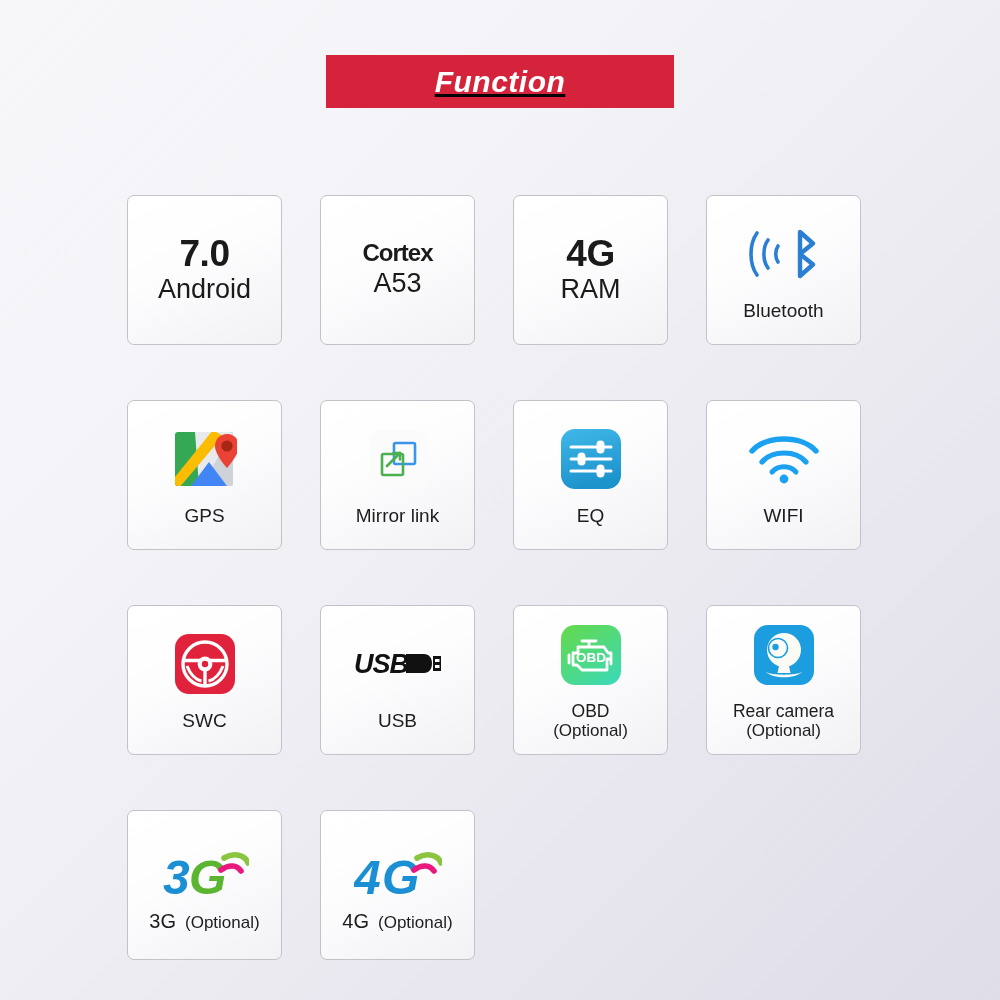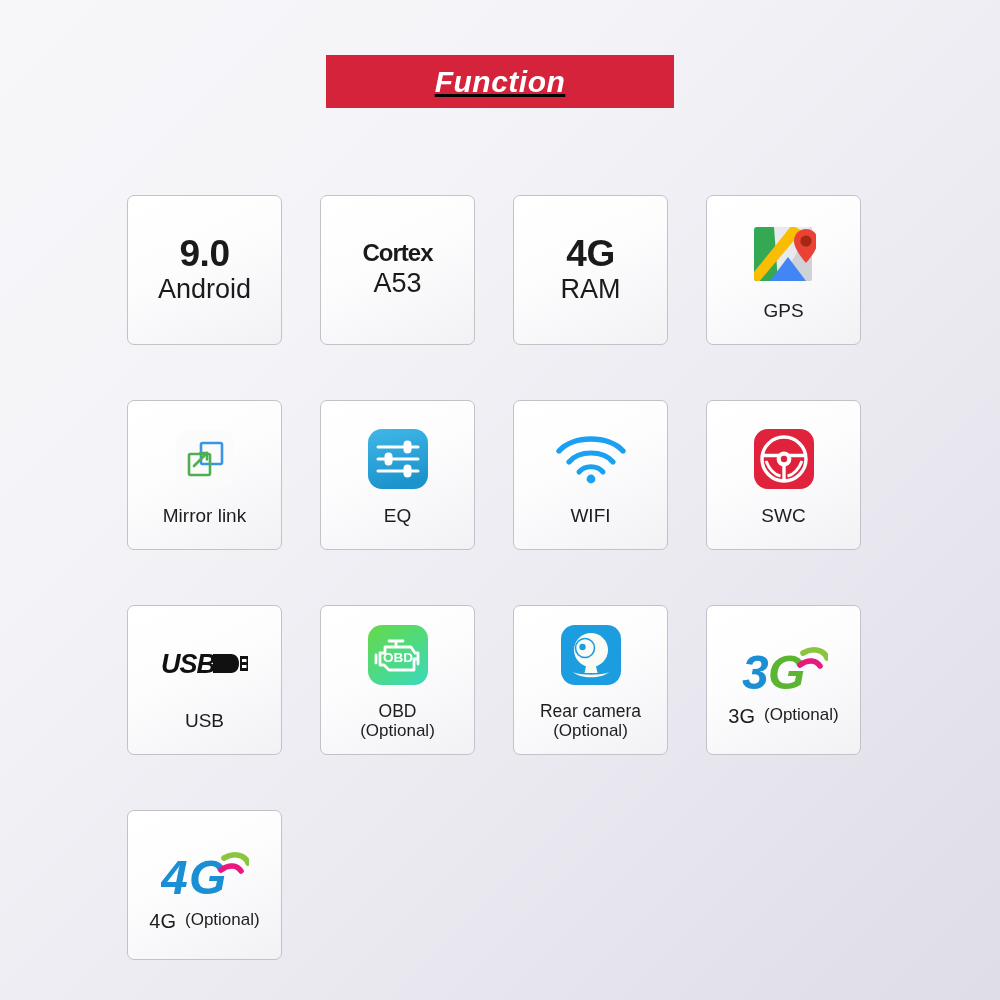--- a/index.html
+++ b/index.html
@@ -99,56 +99,69 @@
   }
   .card-label.small { font-size: 17.5px; }
   .card-sublabel {
     font-size: 17px;
     color: #1d1d1d;
     text-align: center;
     line-height: 1.15;
   }
   .label-inline {
     display: flex;
-    align-items: flex-start;
+    align-items: flex-end;
     justify-content: center;
     gap: 9px;
   }
   .label-inline .lab-main { font-size: 20px; color:#1d1d1d; }
   .label-inline .lab-opt  { font-size: 17px; color:#1d1d1d; }
 
   svg { display: block; }
 </style>
 </head>
 <body>
 
 <div class="banner-wrap">
   <div class="banner">
     <span class="banner-title">Function</span>
   </div>
 </div>
 
 <div class="grid">
 
   <div class="card text-card">
-    <div class="big-line">9.0</div>
+    <div class="big-line">7.0</div>
     <div class="sub-line">Android</div>
   </div>
 
   <div class="card text-card">
     <div class="big-line narrow">Cortex</div>
     <div class="sub-line">A53</div>
   </div>
 
   <div class="card text-card">
     <div class="big-line">4G</div>
     <div class="sub-line">RAM</div>
   </div>
 
 
+  <div class="card">
+    <div class="icon-slot">
+      <svg width="78" height="62" viewBox="0 0 78 62">
+        <g fill="none" stroke="#2a7fd4" stroke-width="3.6" stroke-linecap="round">
+          <path d="M12 10 C4 21 4 41 12 52"></path>
+          <path d="M23 17 C17.5 24.5 17.5 37.5 23 45"></path>
+          <path d="M33 23 C30 27.5 30 34.5 33 39"></path>
+        </g>
+        <path d="M55 31 L68 20.5 L55 9 L55 53 L68 41.5 L55 31" fill="none" stroke="#2a7fd4" stroke-width="4.4" stroke-linejoin="round" stroke-linecap="round"></path>
+      </svg>
+    </div>
+    <div class="card-label">Bluetooth</div>
+  </div>
 
   <div class="card">
     <div class="icon-slot">
       <svg width="64" height="62" viewBox="0 0 64 62">
         <defs>
             <clipPath id="mapclip">
               <rect x="2" y="4" width="58" height="54" rx="3"></rect>
             </clipPath>
           </defs>
         <g clip-path="url(#mapclip)">

